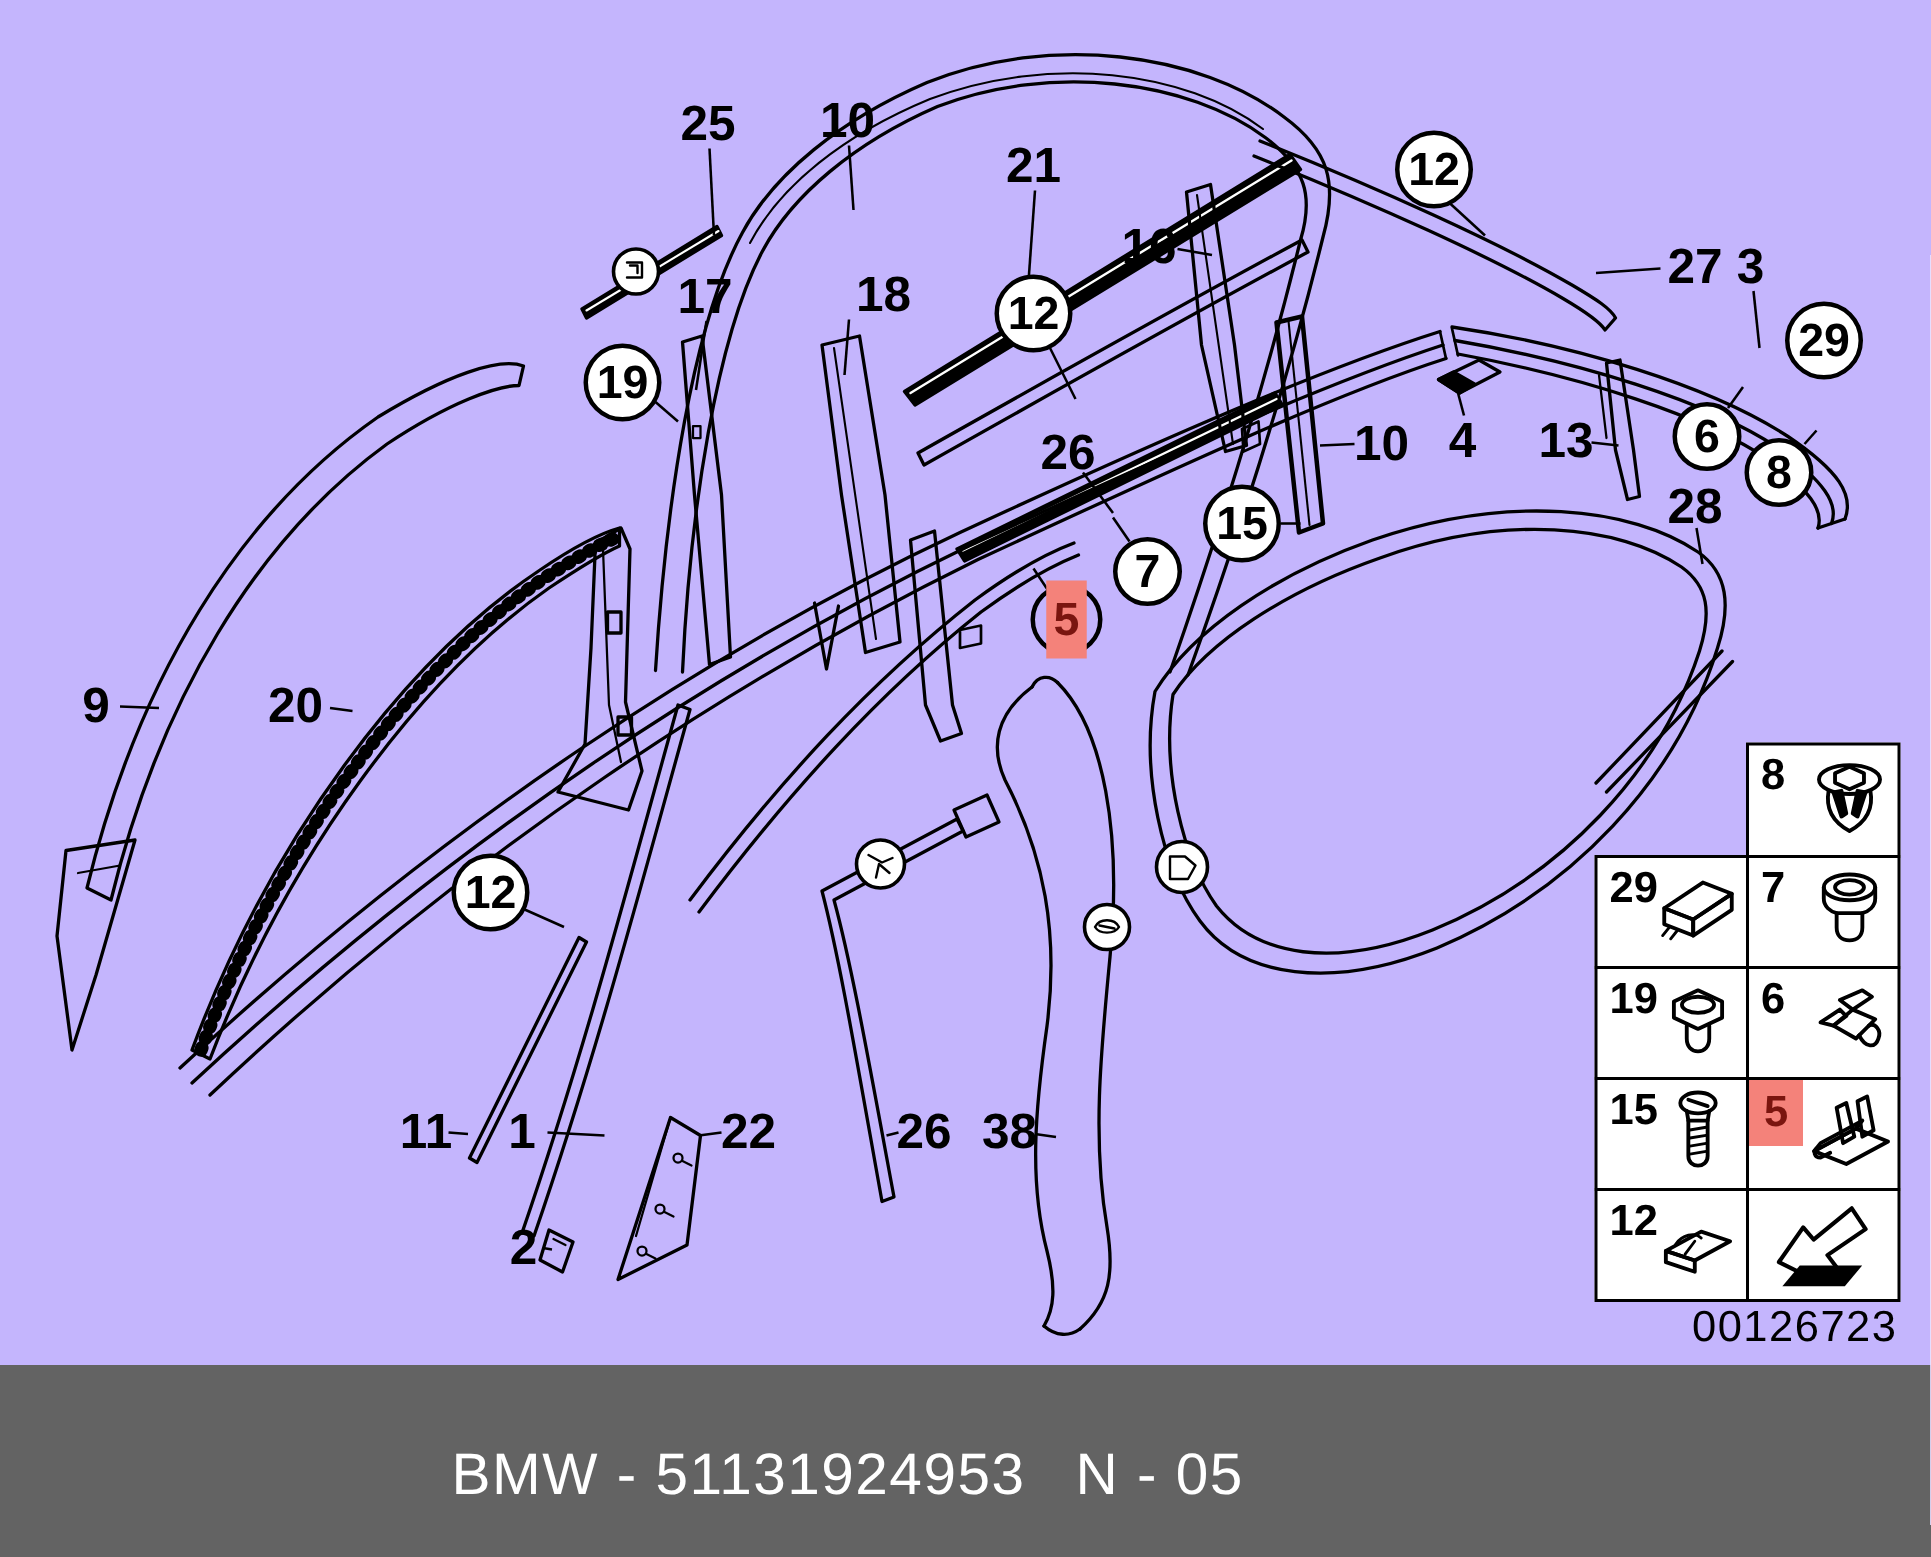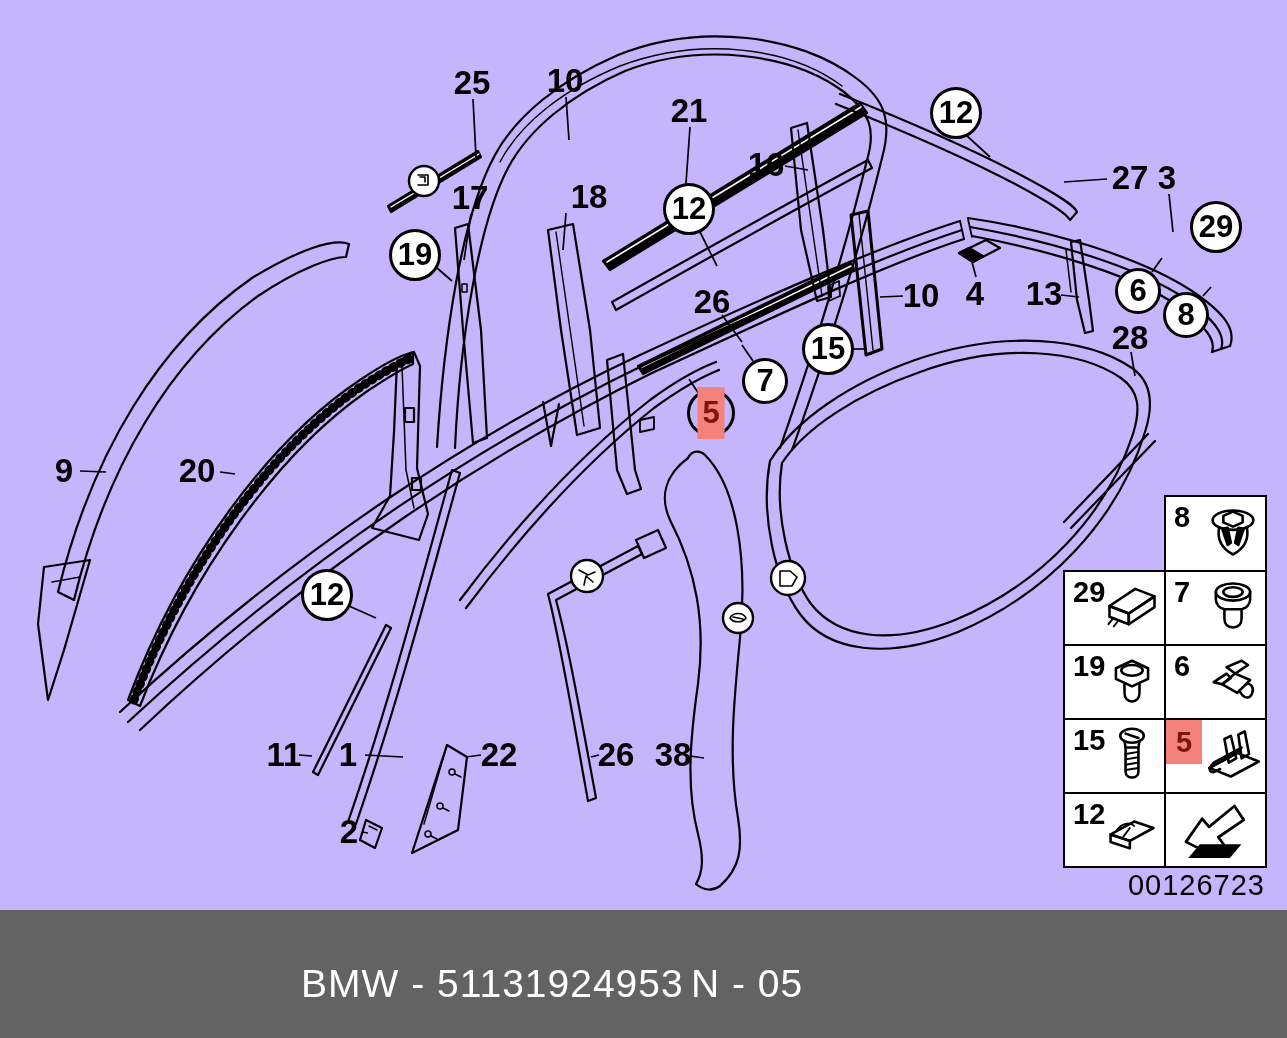--- a/index.html
+++ b/index.html
@@ -24,21 +24,21 @@
   .legend-hl-box .legend-num{position:absolute;left:50%;top:50%;transform:translate(-50%,-50%);
                              color:#7a150f;}
   .legend-icon{position:absolute;right:2px;top:50%;transform:translateY(-50%);}
   .legend-icon.center{right:auto;left:50%;transform:translate(-50%,-50%);}
   #plate-code{position:absolute;right:22px;top:869px;font-size:29px;letter-spacing:1px;color:#000;}
   
   .footer{position:absolute;left:0;top:910px;width:1287px;height:148px;background:#636363;}
   .footer span{position:absolute;top:50%;transform:translateY(-50%);color:#fff;font-size:39px;
                letter-spacing:1px;white-space:nowrap;}
   #footer-left{left:301px;}
-  #footer-right{left:691px;text-align:center;}
+  #footer-right{left:717px;text-align:center;}
 </style>
 </head>
 <body>
 
 <div class="stage">
 
   <svg id="diagram-art" width="1287" height="908" viewBox="0 0 1287 908">
     <g stroke="#000" stroke-width="2.2" fill="none" stroke-linecap="round" stroke-linejoin="round">
 
       <g>

